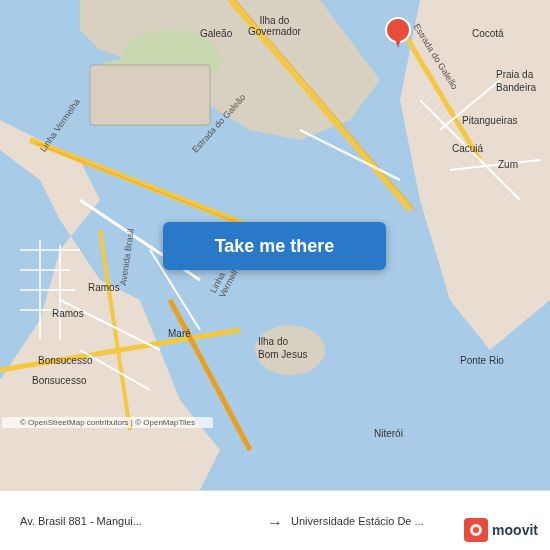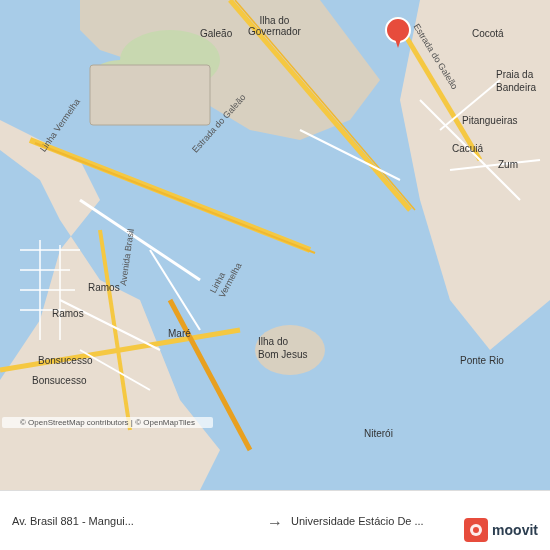--- a/index.html
+++ b/index.html
@@ -60,21 +60,21 @@
       color: #555;
     }
 
     
     #bottom-bar {
       width: 100%;
       height: 60px;
       background: white;
       display: flex;
       align-items: center;
-      padding: 0 12px;
+      padding: 0 20px;
       border-top: 1px solid #ddd;
       position: relative;
       z-index: 20;
     }
 
     #from-text {
       font-size: 11px;
       color: #333;
       flex: 1;
       overflow: hidden;
@@ -211,23 +211,24 @@
     <span class="map-label" style="top:143px;left:452px;">Cacuiá</span>
     <span class="map-label" style="top:143px;left:498px;margin-top:16px;">Zum</span>
     <span class="map-label" style="top:282px;left:88px;">Ramos</span>
     <span class="map-label" style="top:308px;left:52px;">Ramos</span>
     <span class="map-label map-label-small" style="top:285px;left:118px;transform:rotate(-82deg);transform-origin:left top;">Avenida Brasil</span>
     <span class="map-label" style="top:328px;left:168px;">Maré</span>
     <span class="map-label" style="top:355px;left:38px;">Bonsucesso</span>
     <span class="map-label" style="top:375px;left:32px;">Bonsucesso</span>
     <span class="map-label" style="top:335px;left:258px;line-height:1.3;">Ilha do<br>Bom Jesus</span>
     <span class="map-label" style="top:355px;left:460px;">Ponte Rio</span>
-    <span class="map-label" style="top:428px;left:335px;padding-left:29px;">Niterói</span>
+    <span class="map-label" style="top:428px;left:345px;padding-left:29px;">Niterói</span>
     <span class="map-label map-label-small" style="top:290px;left:208px;transform:rotate(-62deg);transform-origin:left top;">Linha<br>Vermelha</span>
 
+    <button id="take-me-there-btn">Take me there</button>
 
     <div id="attribution">© OpenStreetMap contributors | © OpenMapTiles</div>
 
   </div>
 
   <div id="bottom-bar">
     <span id="from-text">Av. Brasil 881 - Mangui...</span>
     <span id="arrow-icon">→</span>
     <span id="to-text">Universidade Estácio De ...</span>
 

